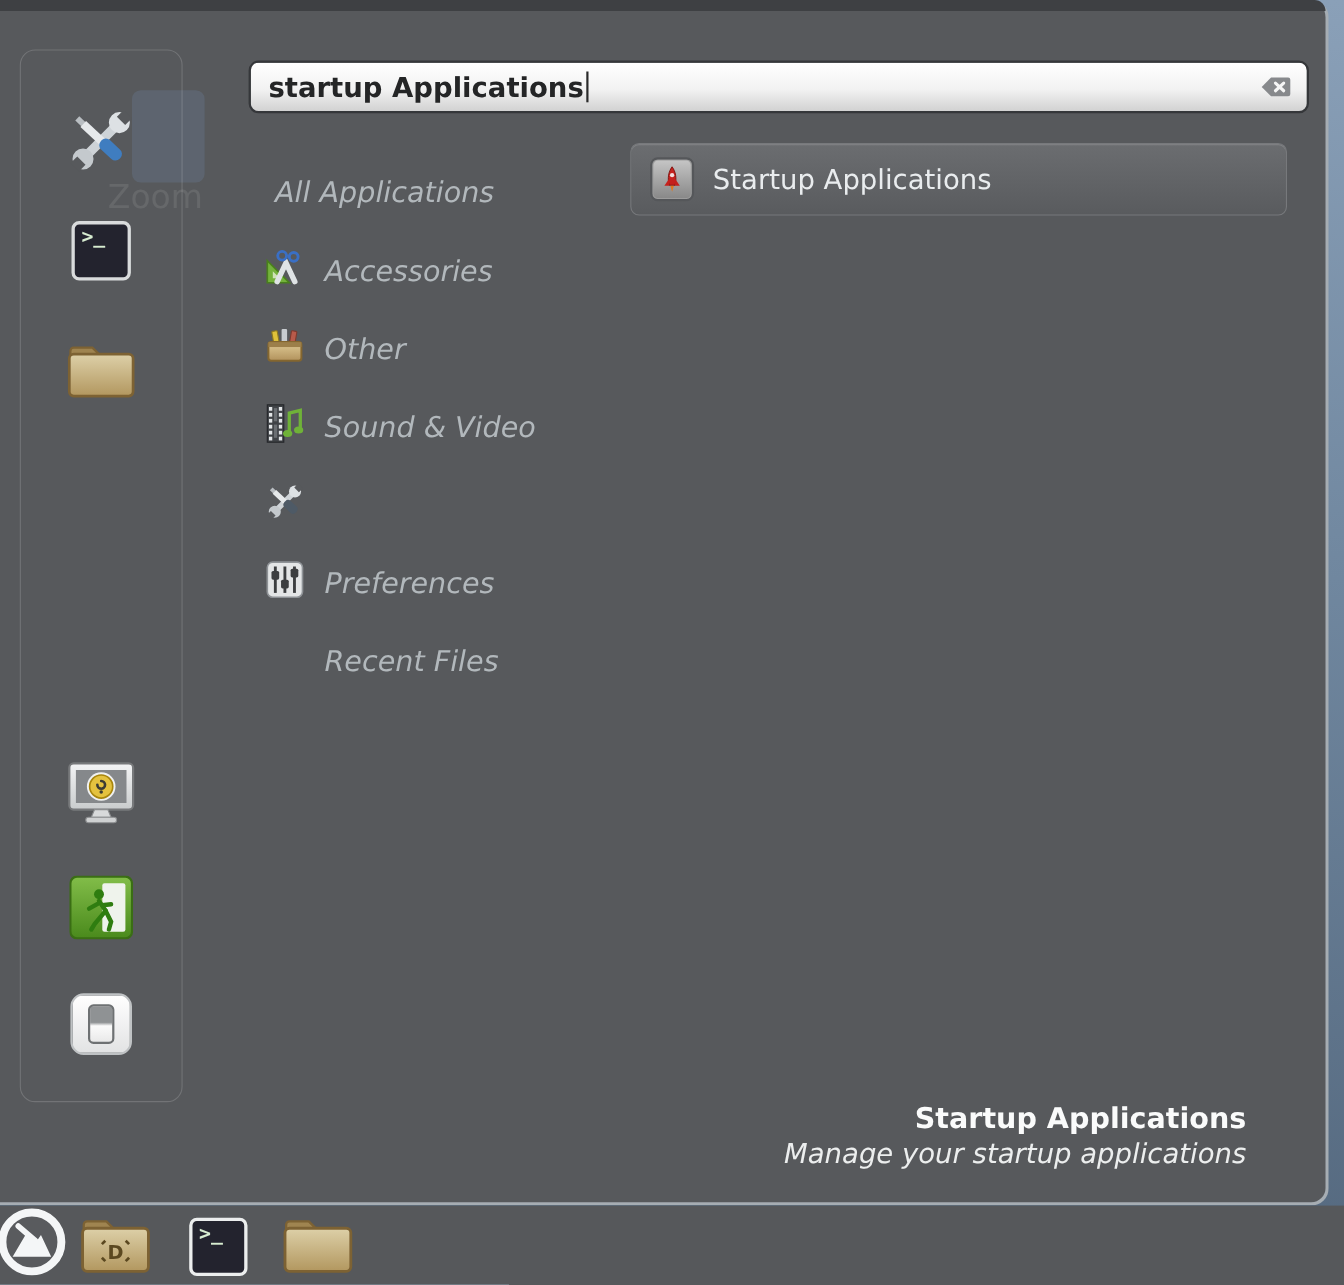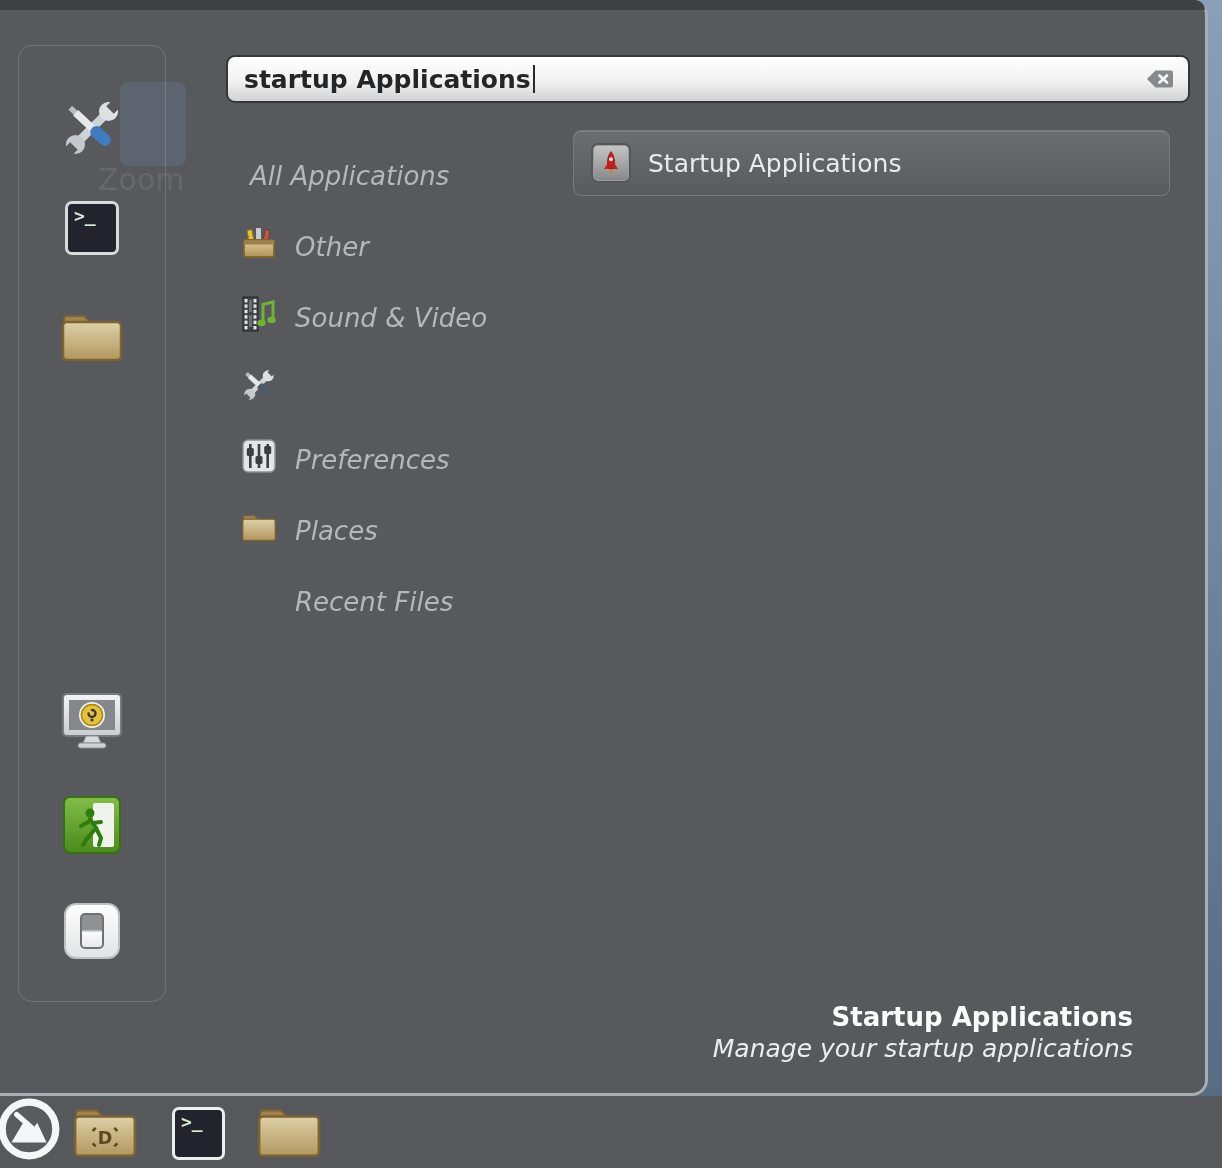--- a/index.html
+++ b/index.html
@@ -192,20 +192,32 @@
         </svg>
       </span>
     </div>
 
     <div class="cats">
 
       <div class="cat no-icon">
         <span>All Applications</span>
       </div>
 
+      <div class="cat">
+        <span class="ic">
+          <svg width="38" height="38" viewBox="0 0 38 38">
+            <path d="M3 33 V13 L23 33 Z" fill="#74b23c" stroke="#49801c" stroke-width="1.5"></path>
+            <path d="M8 29 V22.5 L14.5 29 Z" fill="#cfe3b8"></path>
+            <path d="M12 32 L20 15 L28 32" fill="none" stroke="#dfe3e5" stroke-width="5" stroke-linecap="round"></path>
+            <circle cx="16.5" cy="8.5" r="4" fill="none" stroke="#3a6fc4" stroke-width="2.6"></circle>
+            <circle cx="27" cy="9.5" r="4" fill="none" stroke="#3a6fc4" stroke-width="2.6"></circle>
+          </svg>
+        </span>
+        <span>Accessories</span>
+      </div>
 
 
       <div class="cat">
         <span class="ic">
           <svg width="38" height="38" viewBox="0 0 38 38">
             <defs>
                 <linearGradient id="tb1" x1="0" y1="0" x2="0" y2="1">
               <stop offset="0" stop-color="#e0cc97"></stop>
                   <stop offset="1" stop-color="#b2925c"></stop>
             </linearGradient>
@@ -279,35 +291,20 @@
               <rect x="17.7" y="7" width="2.6" height="24"></rect>
                 <rect x="15.5" y="19" width="7" height="8" rx="1.5"></rect>
               <rect x="26.4" y="7" width="2.6" height="24"></rect>
                 <rect x="24.2" y="9" width="7" height="8" rx="1.5"></rect>
             </g>
           </svg>
         </span>
         <span>Preferences</span>
       </div>
 
-      <div class="cat">
-        <span class="ic">
-          <svg width="36" height="32" viewBox="0 0 64 56">
-            <defs>
-                <linearGradient id="fg2" x1="0" y1="0" x2="0" y2="1">
-              <stop offset="0" stop-color="#ddd0a8"></stop>
-                  <stop offset="1" stop-color="#b2975f"></stop>
-            </linearGradient>
-              </defs>
-            <path d="M4 20 v-9 a3 3 0 0 1 3 -3 h17 l9 9 z" fill="#9f8450" stroke="#7d6233" stroke-width="2"></path>
-            <rect x="3" y="14" width="58" height="38" rx="4" fill="url(#fg2)" stroke="#7d6233" stroke-width="2.5"></rect>
-          </svg>
-        </span>
-        <span>Places</span>
-      </div>
 
       <div class="cat">
         <span class="ic"></span>
         <span>Recent Files</span>
       </div>
     </div>
 
     <div class="result">
       <span class="tile">
         <svg width="26" height="26" viewBox="0 0 24 24">

